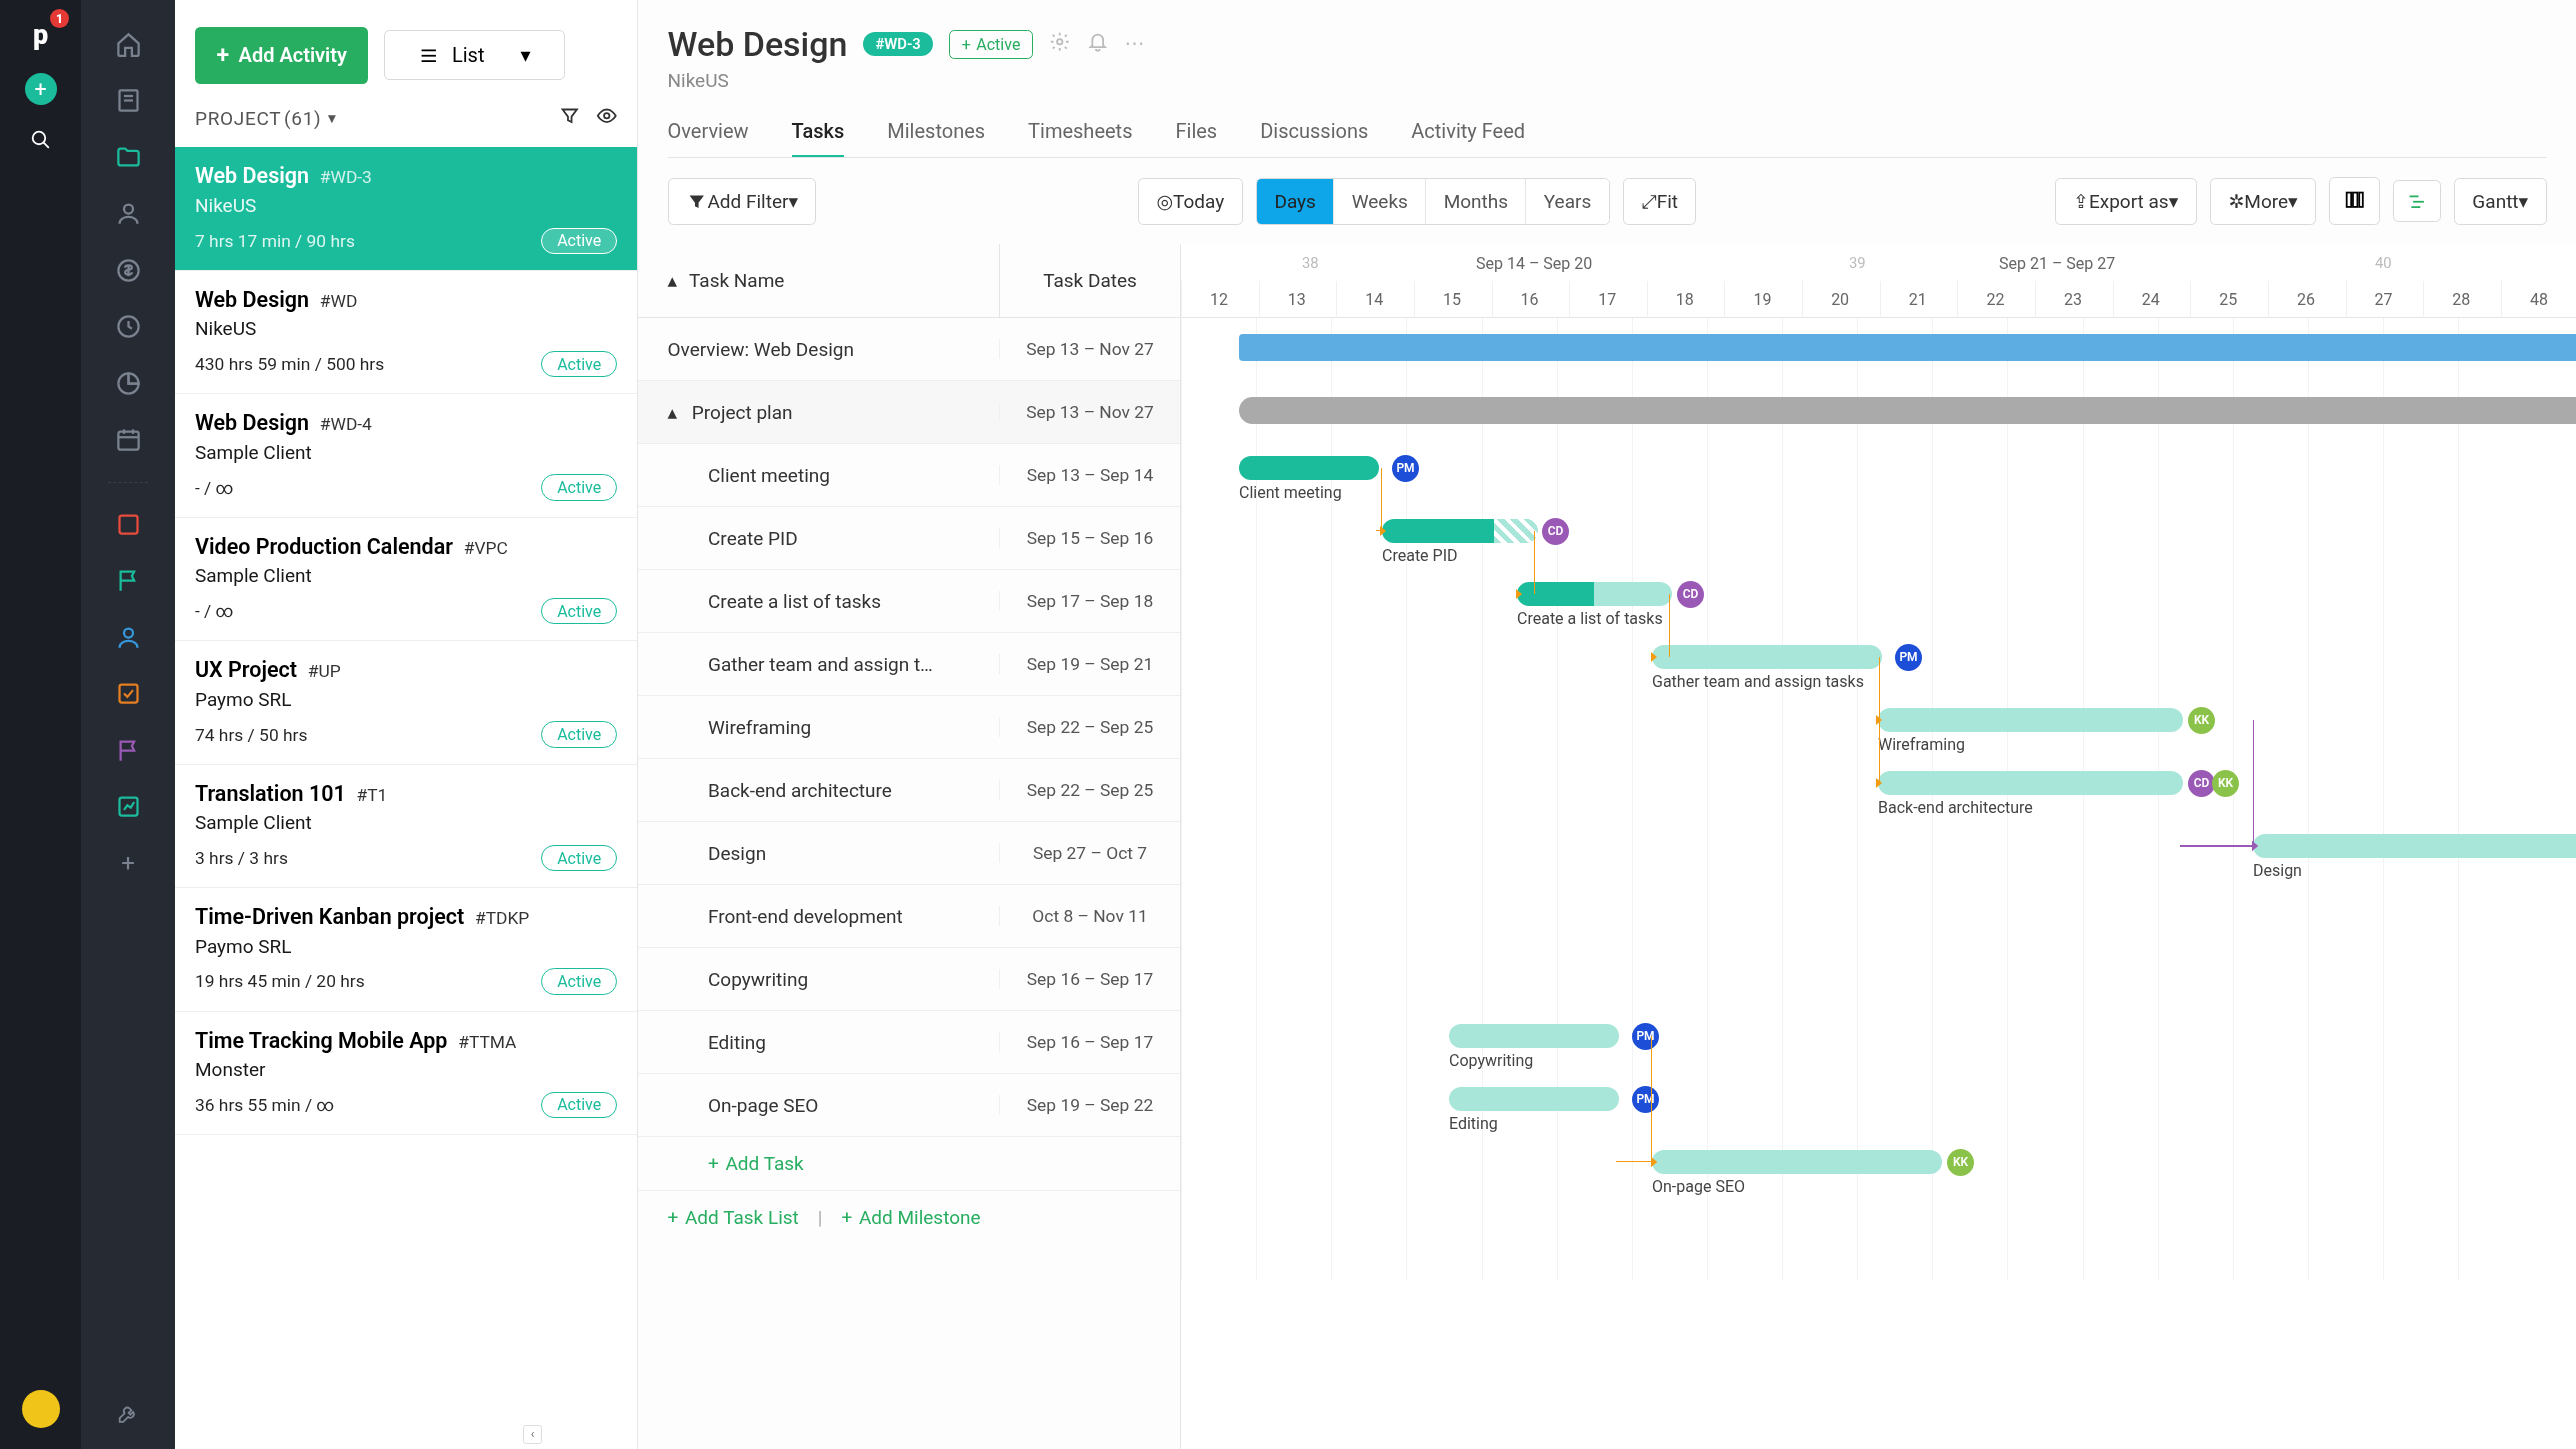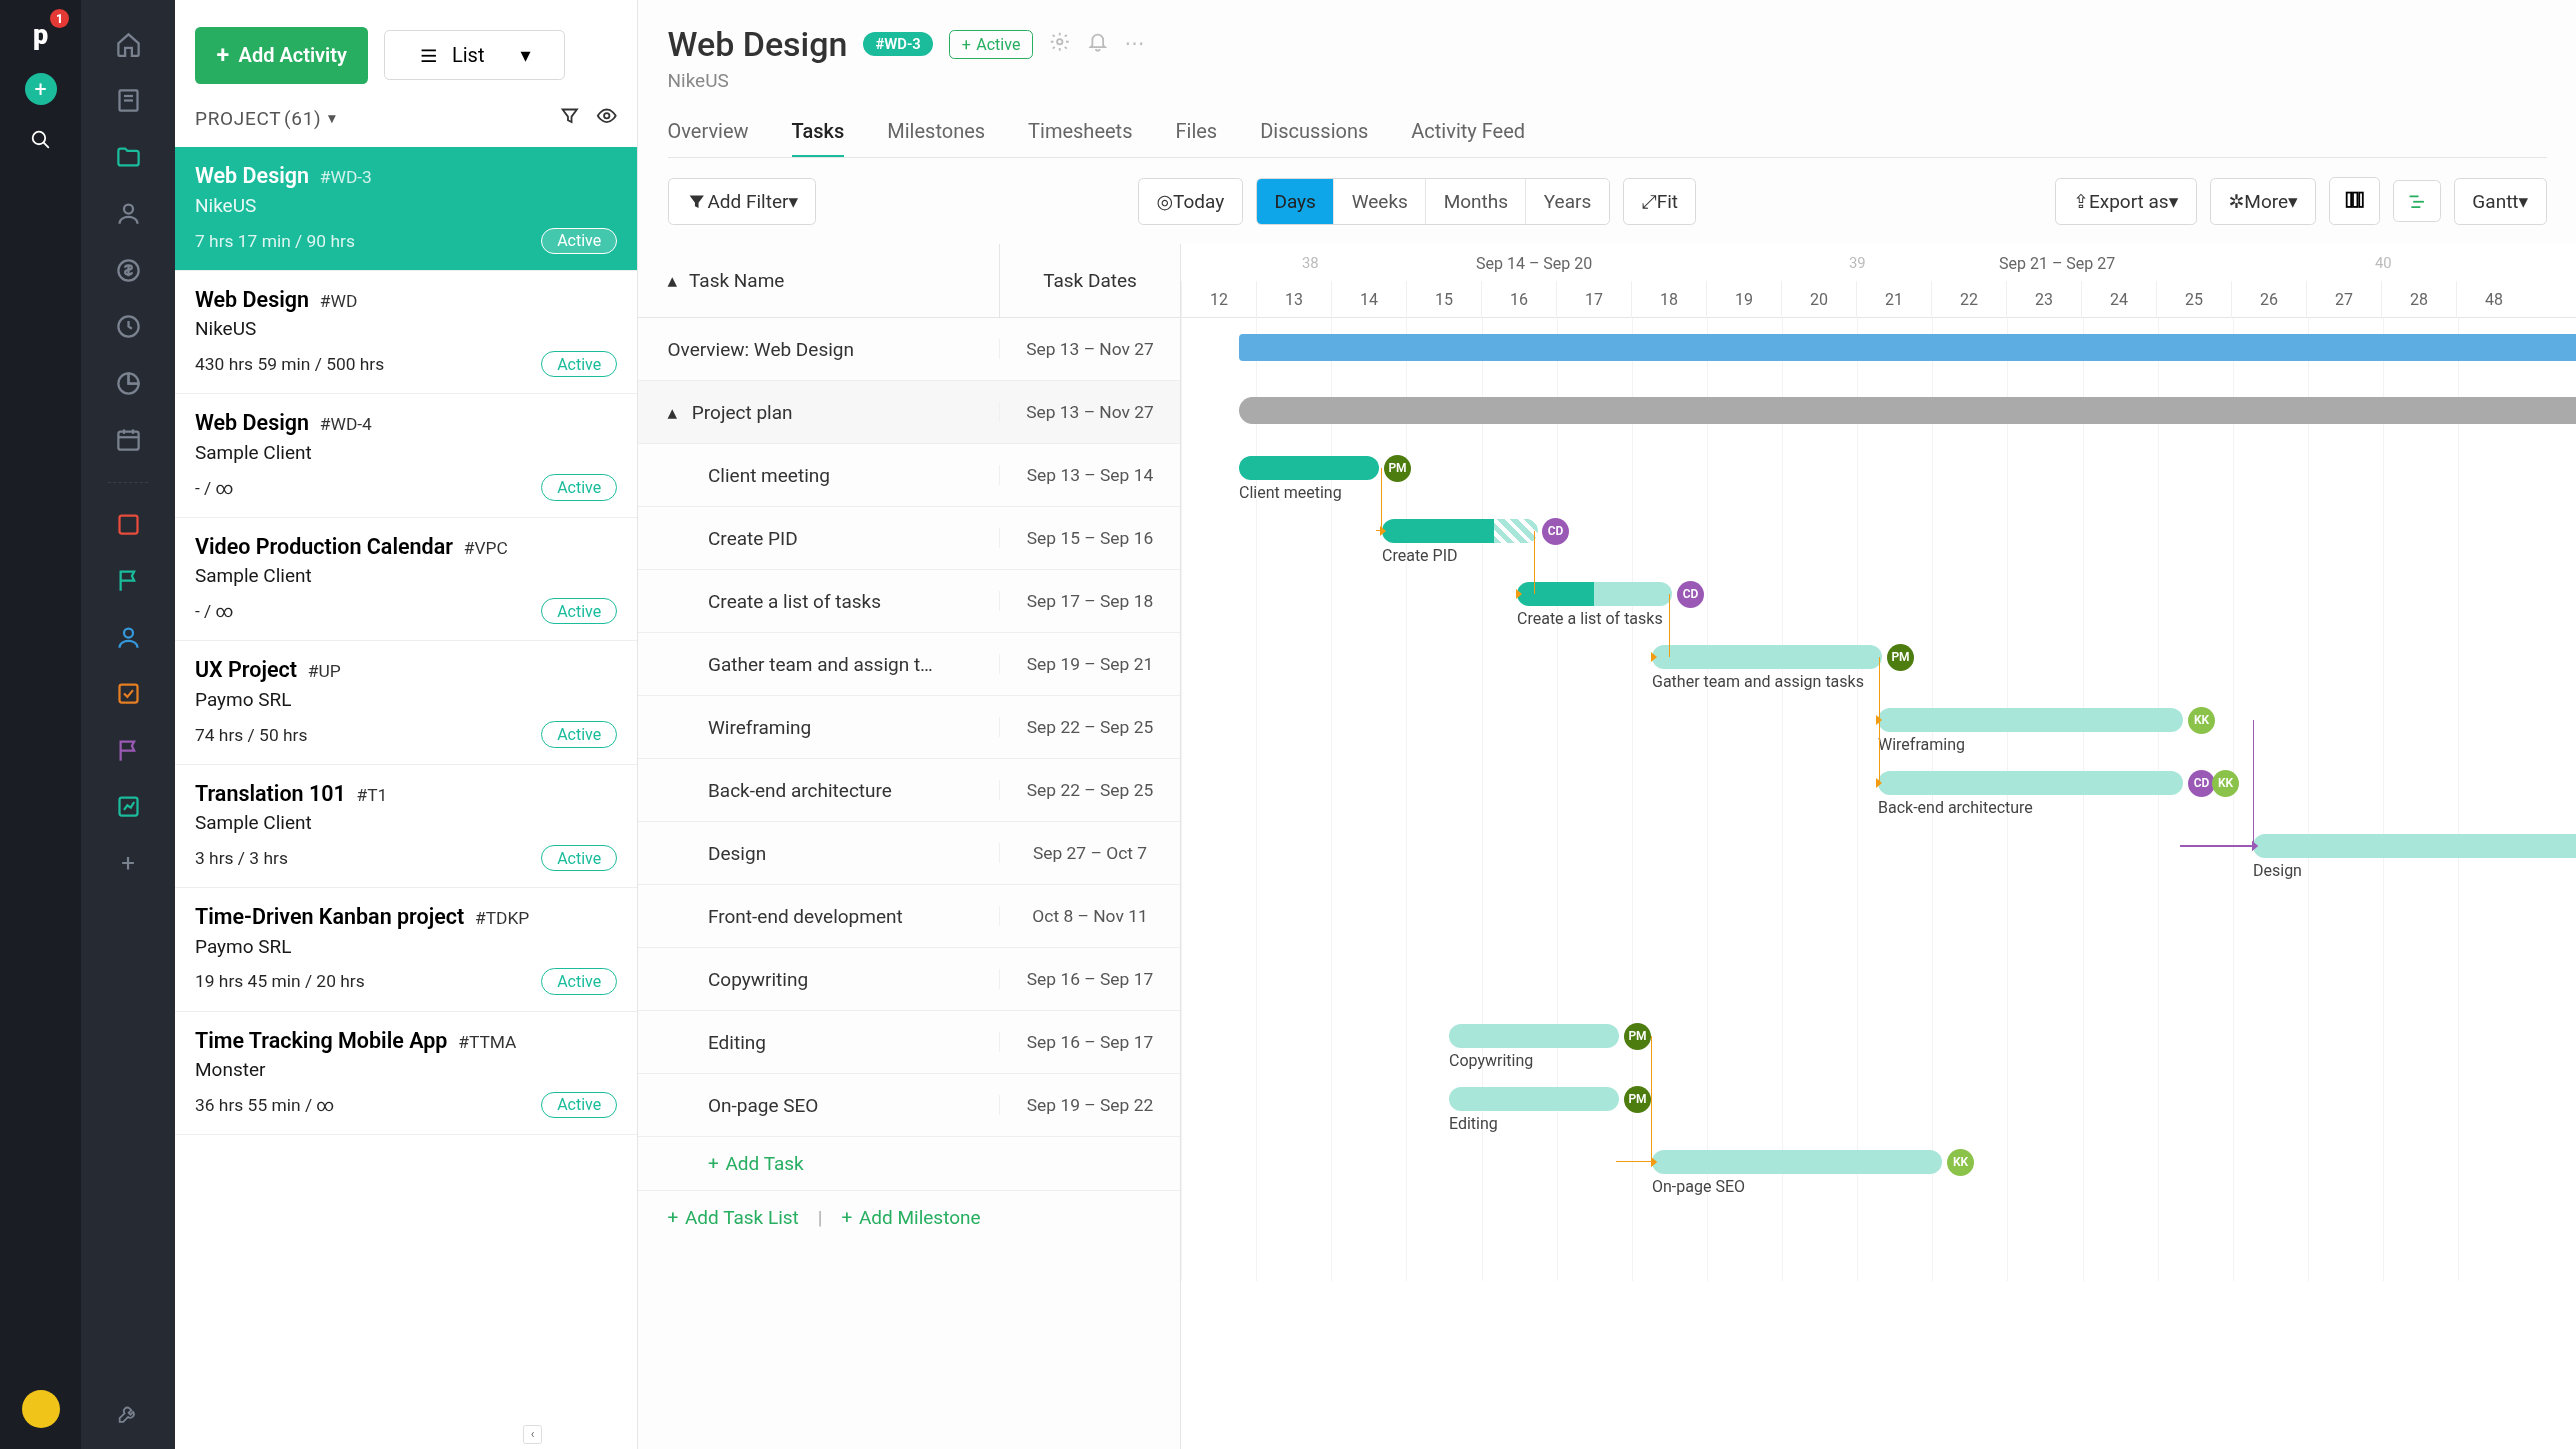--- a/index.html
+++ b/index.html
@@ -85,35 +85,35 @@
 .gl-foot{padding:14.8px 29.5px;display:flex;align-items:center;gap:19px;font-size:19px;color:#27ae60;}
 .gl-foot .add{display:flex;align-items:center;gap:6.7px;cursor:pointer;}
 .gl-foot .sep{color:#aaa;}
 .gl-add-task{padding:14.8px 70px;font-size:19px;color:#27ae60;display:flex;align-items:center;gap:6.7px;border-bottom:0.7px solid #eee;}
 
 .gantt-right{flex:1;position:relative;overflow:hidden;background:#fff;}
 .gr-head{height:74px;border-bottom:0.7px solid #e5e5e5;position:relative;}
 .gr-week-row{height:37px;display:flex;position:relative;}
 .gr-week{position:absolute;font-size:16px;color:#666;top:9.4px;}
 .gr-weeknum{position:absolute;font-size:14.8px;color:#bbb;top:9.4px;}
-.gr-day-row{height:37px;display:flex;}
+.gr-day-row{height:37px;display:flex;justify-content:space-between;}
 .gr-day{flex:0 0 75px;text-align:center;font-size:16px;color:#666;border-left:0.7px solid #f0f0f0;display:flex;align-items:center;justify-content:center;}
 .gr-body{position:relative;}
 .gr-grid-col{position:absolute;top:0;bottom:0;width:75px;border-left:0.7px solid #f3f3f3;}
 
 .bar-row{height:63px;position:relative;}
 .bar{position:absolute;height:24px;border-radius:12px;top:12px;}
 .bar.teal{background:#1abc9c;}
 .bar.teal-light{background:#a8e6d9;}
 .bar.teal-prog{background:linear-gradient(to right,#1abc9c 0 50%,#a8e6d9 50% 100%);}
 .bar.blue-big{background:#5dade2;height:27px;border-radius:4px;top:16px;}
 .bar.grey-big{background:#aaa;height:27px;border-radius:13.4px;top:16px;}
 .bar-label{position:absolute;top:39px;font-size:16px;color:#444;white-space:nowrap;}
 .avatar-dot{position:absolute;width:27px;height:27px;border-radius:50%;top:10.7px;display:flex;align-items:center;justify-content:center;color:#fff;font-size:12px;font-weight:600;}
-.av-orange{background:#4d7c0f;}
+.av-orange{background:#1d4ed8;margin-left:8px;}
 .av-purple{background:#9b59b6;}
 .av-green{background:#8bc34a;}
 
 .connector{position:absolute;border:1.3px solid #f39c12;border-top:none;border-left:none;pointer-events:none;}
 .connector.purple{border-color:#9b59b6;}
 .arrow-head{position:absolute;width:0;height:0;border-top:5.4px solid transparent;border-bottom:5.4px solid transparent;border-left:6.7px solid #f39c12;}
 .arrow-head.purple{border-left-color:#9b59b6;}
 
 .scroll-tab{position:absolute;bottom:5.4px;left:523px;width:19px;height:19px;background:#fff;border:0.7px solid #ddd;border-radius:2.7px;display:flex;align-items:center;justify-content:center;font-size:12px;color:#666;}
 

